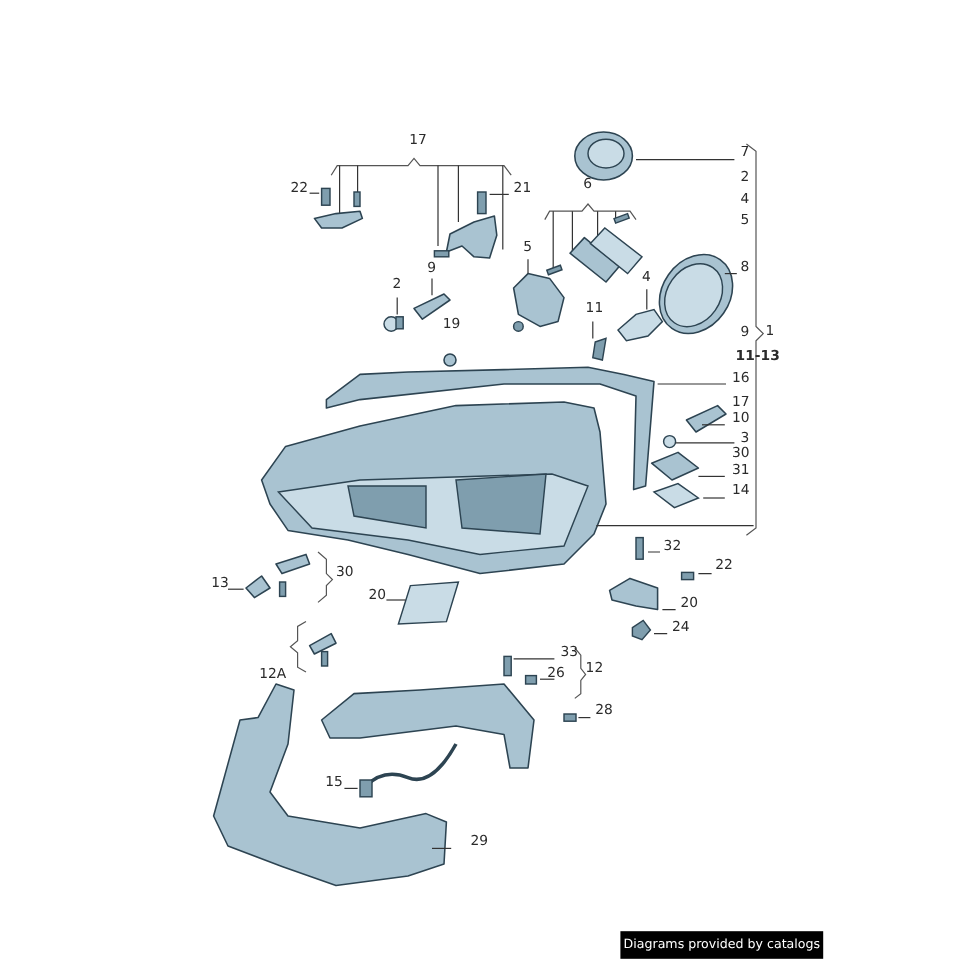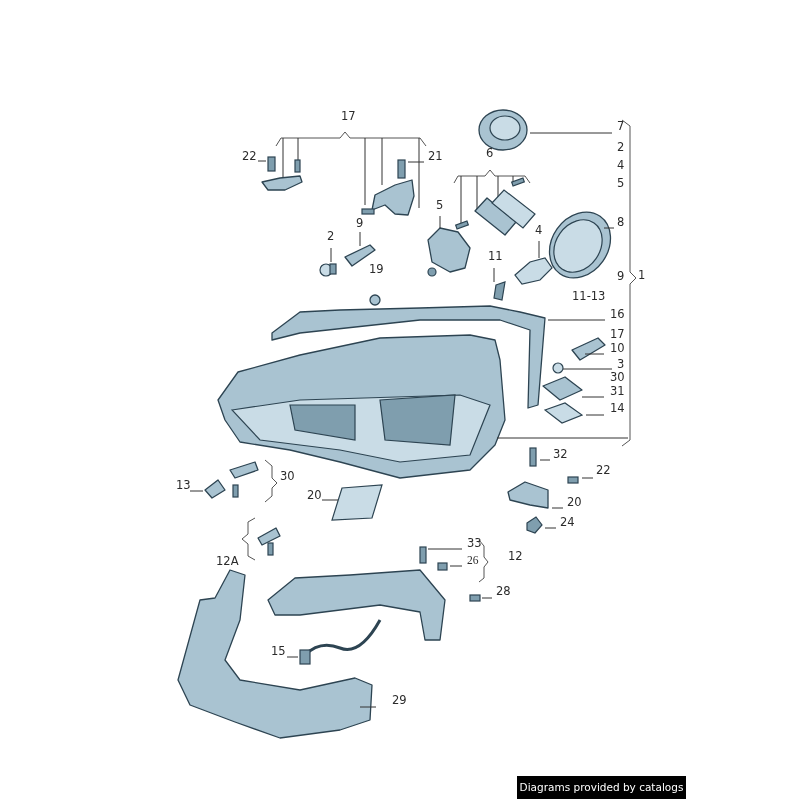--- a/index.html
+++ b/index.html
@@ -180,37 +180,37 @@
     <div class="lbl" style="left: 617px; top: 178px;">5</div>
     <div class="lbl" style="left: 436px; top: 200px;">5</div>
     <div class="lbl" style="left: 617px; top: 217px;">8</div>
     <div class="lbl" style="left: 356px; top: 218px;">9</div>
     <div class="lbl" style="left: 535px; top: 225px;">4</div>
     <div class="lbl" style="left: 327px; top: 231px;">2</div>
     <div class="lbl" style="left: 369px; top: 264px;">19</div>
     <div class="lbl" style="left: 488px; top: 251px;">11</div>
     <div class="lbl" style="left: 617px; top: 271px;">9</div>
     <div class="lbl" style="left: 638px; top: 270px;">1</div>
-    <div class="lbl" style="left: 572px; top: 291px;">11-13</div>
+    <div class="lbl" style="left: 613px; top: 291px; font-weight: bold;">11-13</div>
     <div class="lbl" style="left: 610px; top: 309px;">16</div>
     <div class="lbl" style="left: 610px; top: 329px;">17</div>
     <div class="lbl" style="left: 610px; top: 343px;">10</div>
     <div class="lbl" style="left: 617px; top: 359px;">3</div>
     <div class="lbl" style="left: 610px; top: 372px;">30</div>
     <div class="lbl" style="left: 610px; top: 386px;">31</div>
     <div class="lbl" style="left: 610px; top: 403px;">14</div>
     <div class="lbl" style="left: 553px; top: 449px;">32</div>
     <div class="lbl" style="left: 596px; top: 465px;">22</div>
     <div class="lbl" style="left: 280px; top: 471px;">30</div>
     <div class="lbl" style="left: 176px; top: 480px;">13</div>
     <div class="lbl" style="left: 307px; top: 490px;">20</div>
     <div class="lbl" style="left: 567px; top: 497px;">20</div>
     <div class="lbl" style="left: 560px; top: 517px;">24</div>
     <div class="lbl" style="left: 216px; top: 528px; margin-top: 28px;">12A</div>
     <div class="lbl" style="left: 467px; top: 538px;">33</div>
-    <div class="lbl" style="left: 467px; top: 555px; font-family: Liberation Serif, serif;">26</div>
-    <div class="lbl" style="left: 488px; top: 551px; margin-left: 20px;">12</div>
+    <div class="lbl" style="left: 456px; top: 555px;">26</div>
+    <div class="lbl" style="left: 488px; top: 551px;">12</div>
     <div class="lbl" style="left: 496px; top: 586px;">28</div>
     <div class="lbl" style="left: 271px; top: 646px;">15</div>
     <div class="lbl" style="left: 380px; top: 695px; margin-left: 12px;">29</div>
   </div>
 
 <div class="credit">Diagrams provided by catalogs parts</div>
 
 </body></html>

